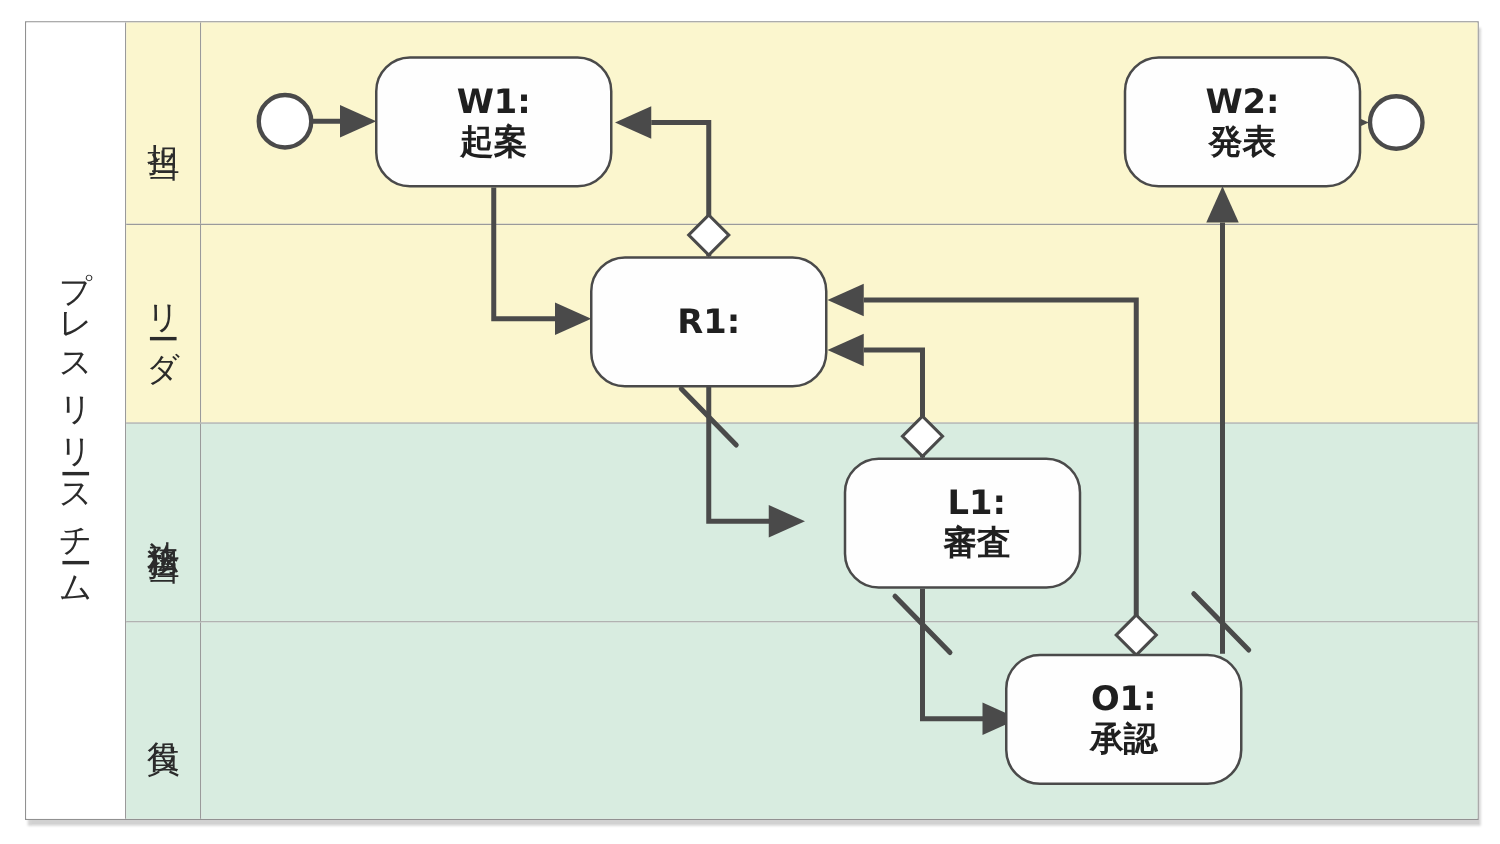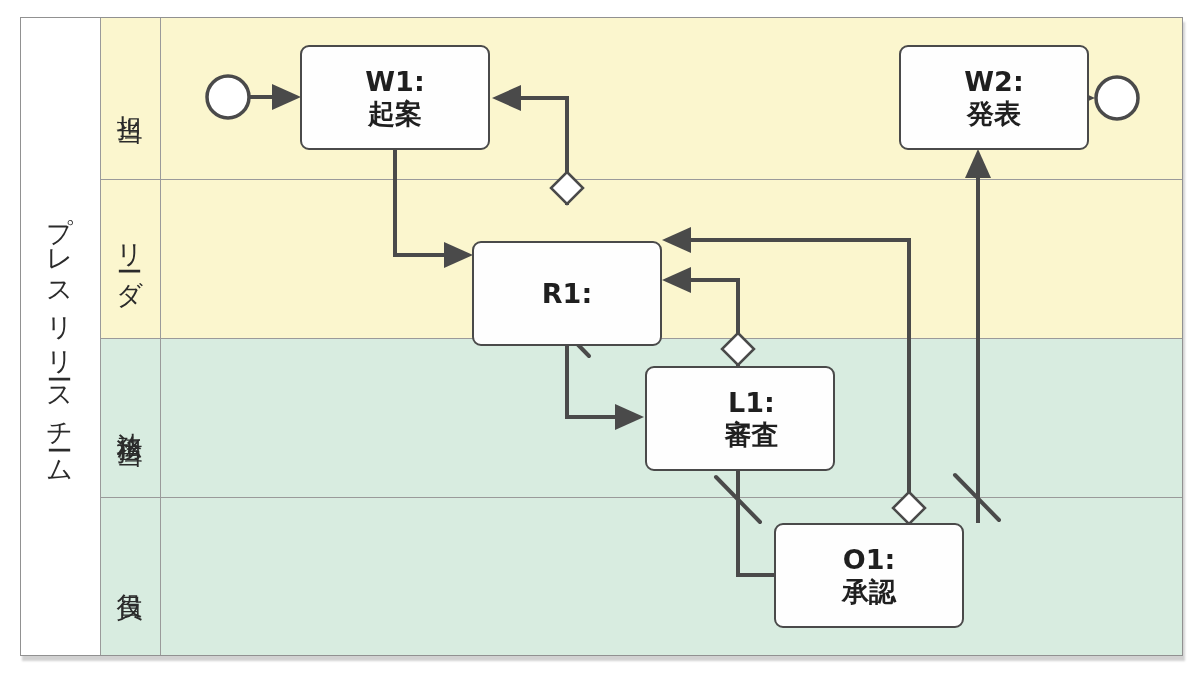--- a/index.html
+++ b/index.html
@@ -47,31 +47,31 @@
     pointer-events:none;z-index:2;
   }
   .flow{stroke:#4a4a4a;stroke-width:4;fill:none;}
   .head{fill:#4a4a4a;stroke:none;}
   .event{fill:#ffffff;stroke:#4a4a4a;stroke-width:3.5;}
   .dia{fill:#ffffff;stroke:#4a4a4a;stroke-width:2.5;}
   .slash{stroke:#4a4a4a;stroke-width:4;fill:none;stroke-linecap:round;}
   
   .task{
     position:absolute;width:190px;height:105px;box-sizing:border-box;
-    background:#fefefe;border:2.5px solid #4a4a4a;border-radius:9px;
+    background:#fefefe;border:2.5px solid #4a4a4a;border-radius:28px;
     display:flex;flex-direction:column;align-items:center;justify-content:center;
     z-index:3;text-align:center;
   }
   .task .tline{
     font-weight:bold;font-size:27px;line-height:32px;color:#1f1f1f;white-space:nowrap;
   }
   .task.w1{left:300px;top:45px;}
-  .task.r1n{left:472px;top:205px;margin-top:36px;}
-  .task.l1n{left:645px;top:366px;padding-left:23px;}
-  .task.o1n{left:774px;top:523px;}
+  .task.r1n{left:472px;top:205px;}
+  .task.l1n{left:675px;top:366px;padding-left:23px;}
+  .task.o1n{left:804px;top:523px;}
   .task.w2{left:899px;top:45px;}
 </style>
 </head>
 <body>
 
 <div class="pool">
   <div class="pool-title-col">
     <div class="pool-title">プレスリリースチーム</div>
   </div>
   <div class="lanes">

